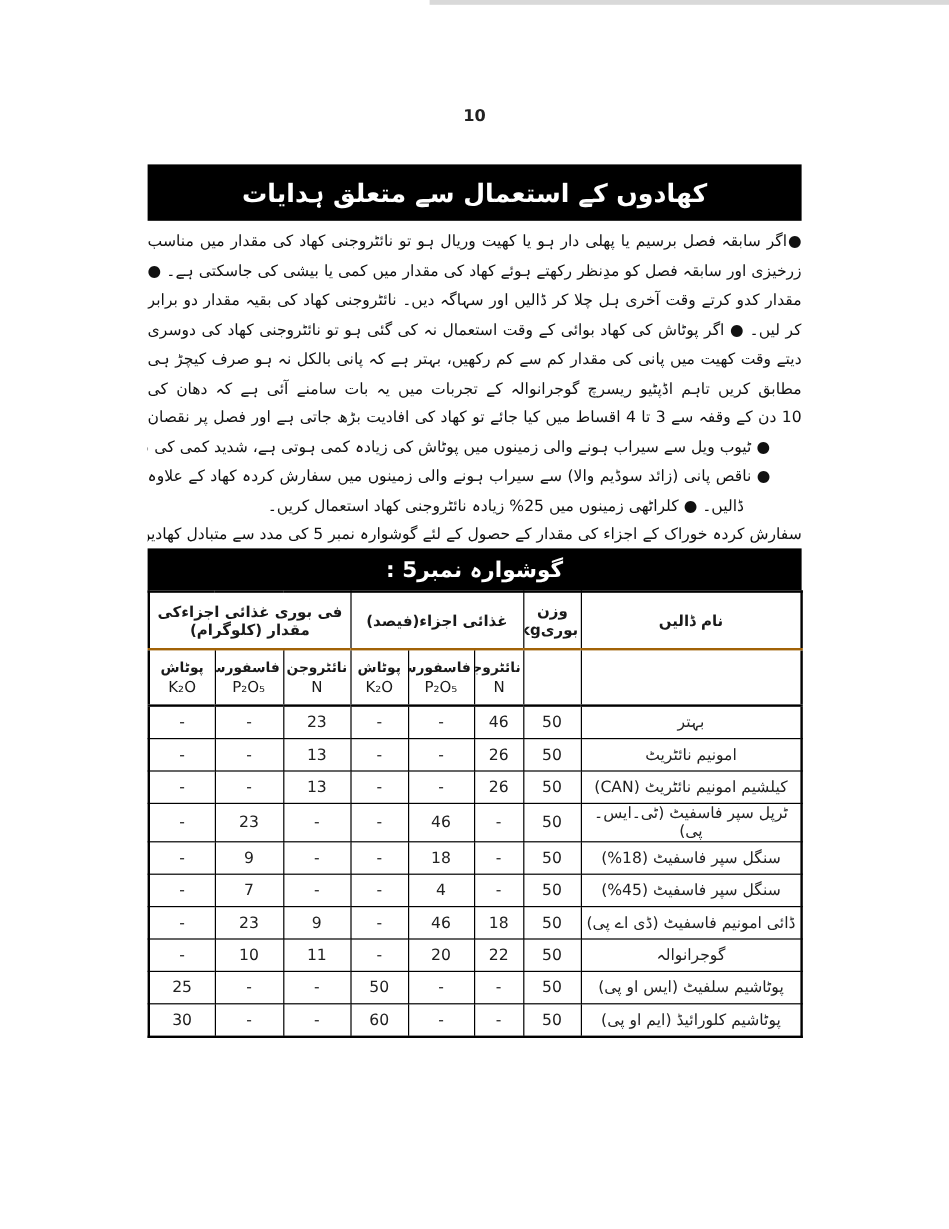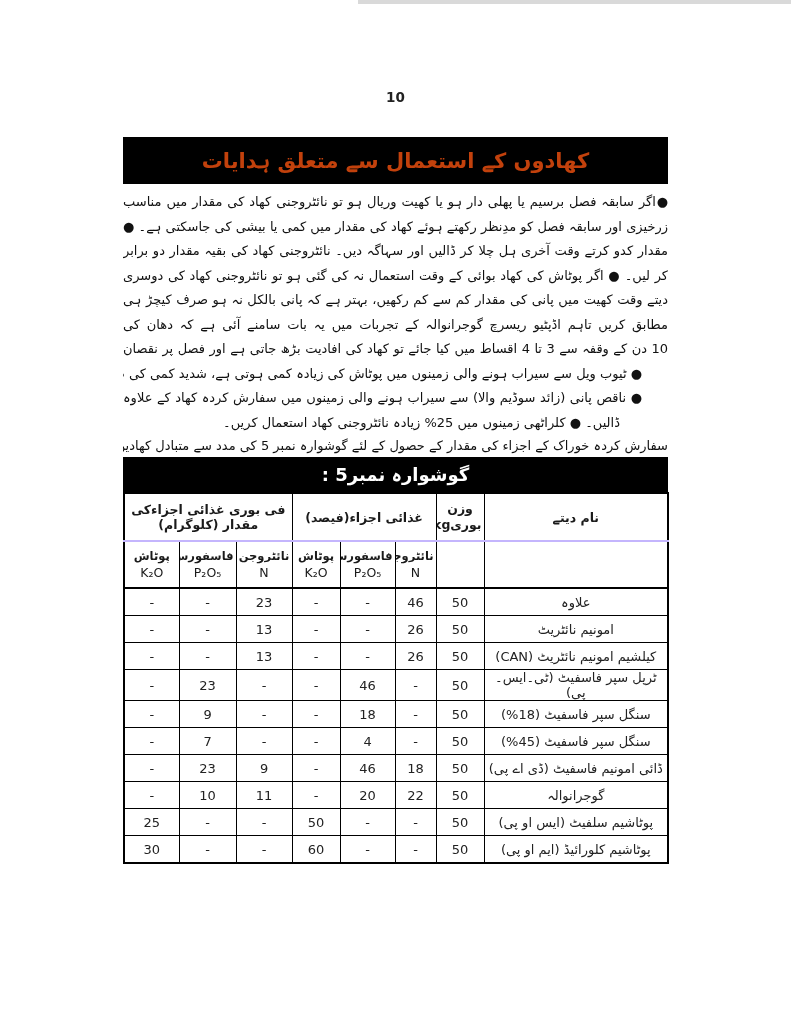--- a/index.html
+++ b/index.html
@@ -17,21 +17,21 @@
   }
   #content{
     position:absolute;top:0;left:123px;width:545px;margin-top:24px;
   }
   .page-number{
     margin-top:64px;height:18px;line-height:18px;
     text-align:center;font-weight:bold;font-size:13.5px;color:#222;
   }
   .title-bar{
     margin-top:31px;height:47px;
-    background:#000;color:#c2410c;
+    background:#000;color:#ffffff;
     display:flex;align-items:center;justify-content:center;
     font-weight:bold;font-size:21px;
     direction:rtl;
   }
   .paragraphs{
     margin-top:6px;
     direction:rtl;
     font-size:13px;
     color:#111;
   }
@@ -65,21 +65,21 @@
     font-size:13px;
   }
   table.fert th, table.fert td{
     border:1.5px solid #000;
     text-align:center;vertical-align:middle;
     padding:0 2px;
     overflow:hidden;
   }
   table.fert thead tr.h1 th{height:46px;font-weight:bold;font-size:12.5px;}
   table.fert thead tr.h2 th{height:45px;font-weight:bold;font-size:11.5px;border-bottom:2.5px solid #000;}
-  table.fert thead tr.h1 th{border-bottom:2px solid #c4b5fd;}
+  table.fert thead tr.h1 th{border-bottom:2px solid #a16207;}
   table.fert td{height:26px;font-size:13px;color:#222;}
   td.name-cell{
     text-align:right;font-size:12px;padding:0 8px 0 2px;color:#111;
   }
   .formula{font-weight:normal;font-size:12.5px;direction:ltr;margin-top:2px;}
   .wt-line{line-height:16px;}
   .wt-kg{direction:rtl;line-height:16px;}
 </style>
 </head>
 <body>
@@ -119,21 +119,21 @@
           <col style="width:48px">
         <col style="width:41px">
           <col style="width:55px">
           <col style="width:48px">
         <col style="width:56px">
           <col style="width:57px">
           <col style="width:55px">
       </colgroup>
       <thead>
         <tr class="h1">
-          <th>نام دیتے</th>
+          <th>نام ڈالیں</th>
           <th>
             <div class="wt-line">وزن</div>
             <div class="wt-kg">بوریkg</div>
           </th>
           <th colspan="3">غذائی اجزاء(فیصد)</th>
           <th colspan="3">فی بوری غذائی اجزاءکی مقدار (کلوگرام)</th>
         </tr>
         <tr class="h2">
           <th></th>
           <th></th>
@@ -158,21 +158,21 @@
             <div class="formula">P₂O₅</div>
           </th>
           <th>
             <div>پوٹاش</div>
             <div class="formula">K₂O</div>
           </th>
         </tr>
       </thead>
       <tbody>
           <tr>
-            <td class="name-cell">علاوہ</td>
+            <td class="name-cell">بہتر</td>
             <td>50</td>
             <td>46</td>
             <td>-</td>
             <td>-</td>
             <td>23</td>
             <td>-</td>
             <td>-</td>
           </tr>
           <tr>
             <td class="name-cell">امونیم نائٹریٹ</td>

